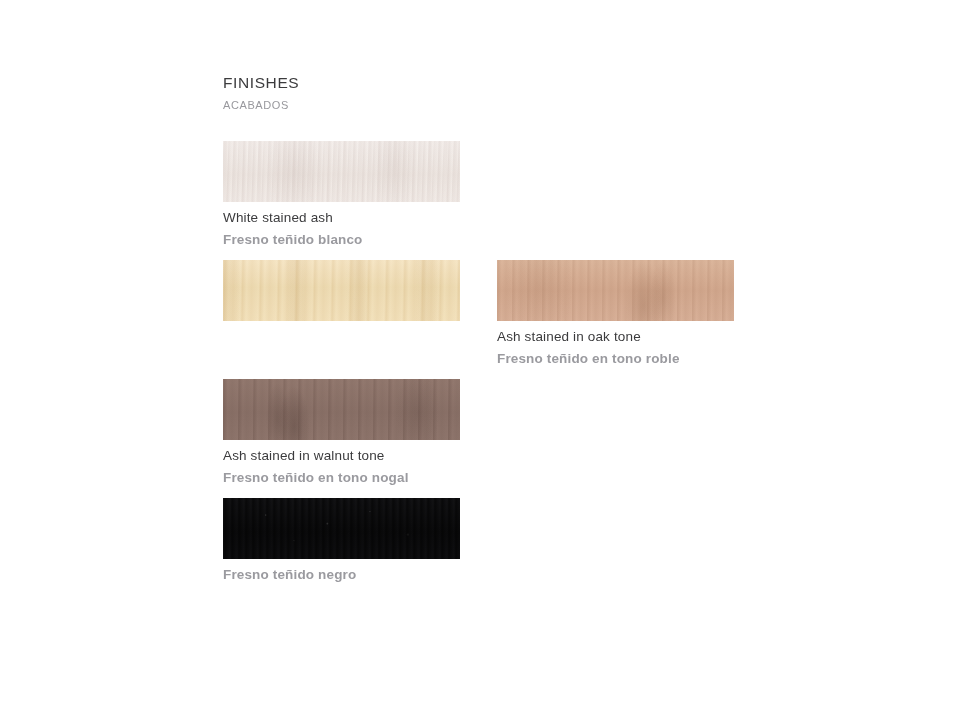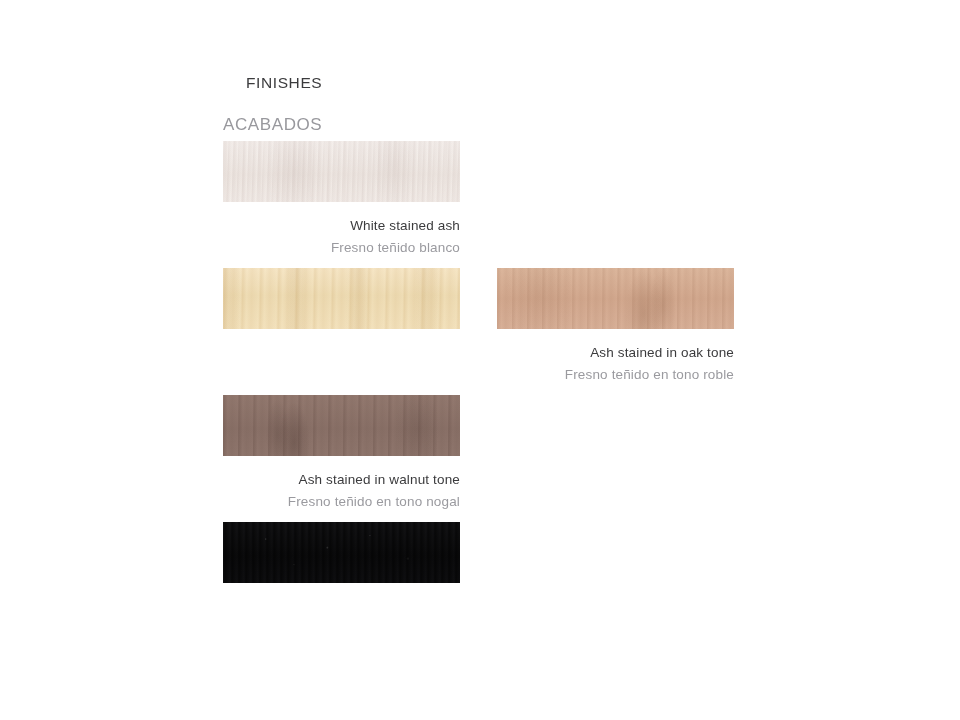--- a/index.html
+++ b/index.html
@@ -13,43 +13,41 @@
     overflow: hidden;
     font-family: "Liberation Sans", sans-serif;
     -webkit-font-smoothing: antialiased;
   }
 
   .page {
     position: relative;
     width: 960px;
     height: 716px;
     background: #ffffff;
-    text-align: right;
   }
 
   
   .heading {
     position: absolute;
     left: 223px;
     top: 72px;
   }
   .heading-title {
     font-size: 15.5px;
     letter-spacing: 0.6px;
     color: #3b3b3d;
     line-height: 22px;
     white-space: nowrap;
   }
   .heading-subtitle {
-    font-size: 17px;
+    font-size: 11px;
     letter-spacing: 0.6px;
     color: #98989d;
     line-height: 22px;
     white-space: nowrap;
-    margin-top: 20px;
   }
 
   
   .grid {
     position: absolute;
     left: 223px;
     top: 141px;
     width: 512px;
   }
   .row {
@@ -68,35 +66,36 @@
     height: 61px;
     position: relative;
     overflow: hidden;
   }
   .swatch .grain {
     position: absolute;
     inset: 0;
   }
 
   .caption {
-    padding-top: 13px;
+    padding-top: 5px;
   }
   .name-en {
     font-size: 13.5px;
     color: #3b3b3d;
     line-height: 22px;
     letter-spacing: 0.15px;
     white-space: nowrap;
   }
   .name-es {
     font-size: 13.5px;
     color: #9a9a9f;
     line-height: 22px;
     letter-spacing: 0.15px;
     white-space: nowrap;
+    font-weight: bold;
   }
 
   
   .sw-white-stained {
     background:
       repeating-linear-gradient(90deg,
         rgba(205,190,185,0.00) 0px,
         rgba(205,190,185,0.16) 3px,
         rgba(255,255,255,0.00) 7px,
         rgba(198,183,178,0.10) 12px,
@@ -273,20 +272,21 @@
         </div>
       </div>
     </div>
 
     <div class="row">
       <div class="cell">
         <div class="swatch sw-black">
           <div class="grain"></div>
         </div>
         <div class="caption">
+          <div class="name-es">Fresno teñido negro</div>
         </div>
       </div>
       <div class="cell empty">
         <div class="swatch"></div>
         <div class="caption">
           <div class="name-en"></div>
           <div class="name-es"></div>
         </div>
       </div>
     </div>

